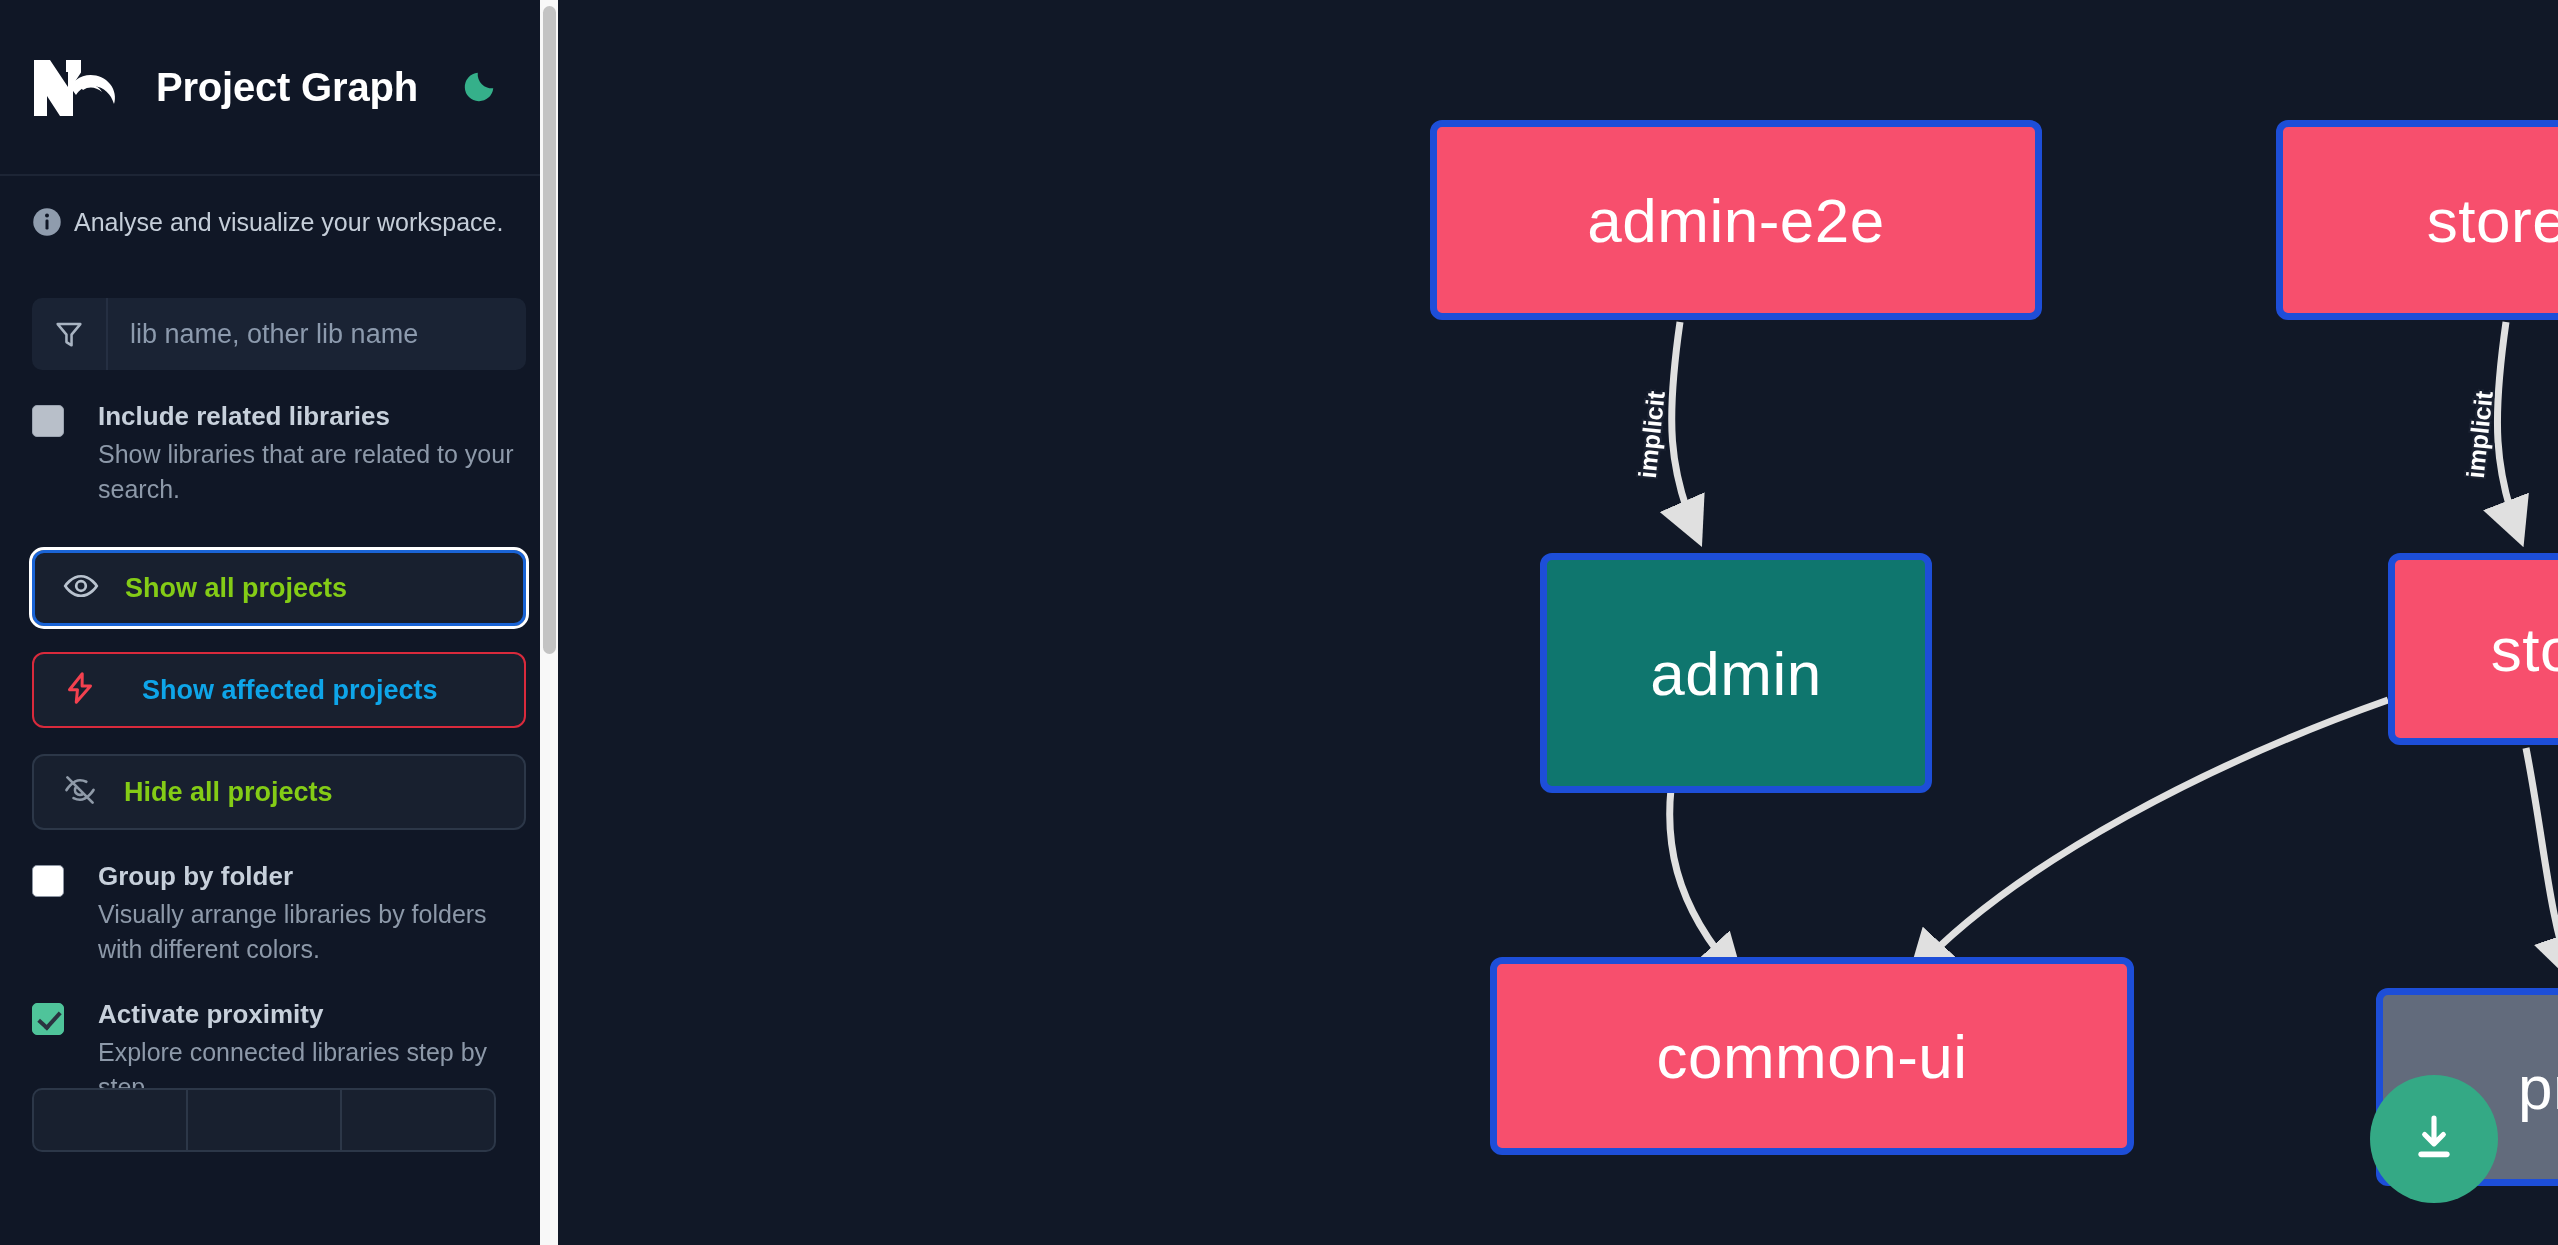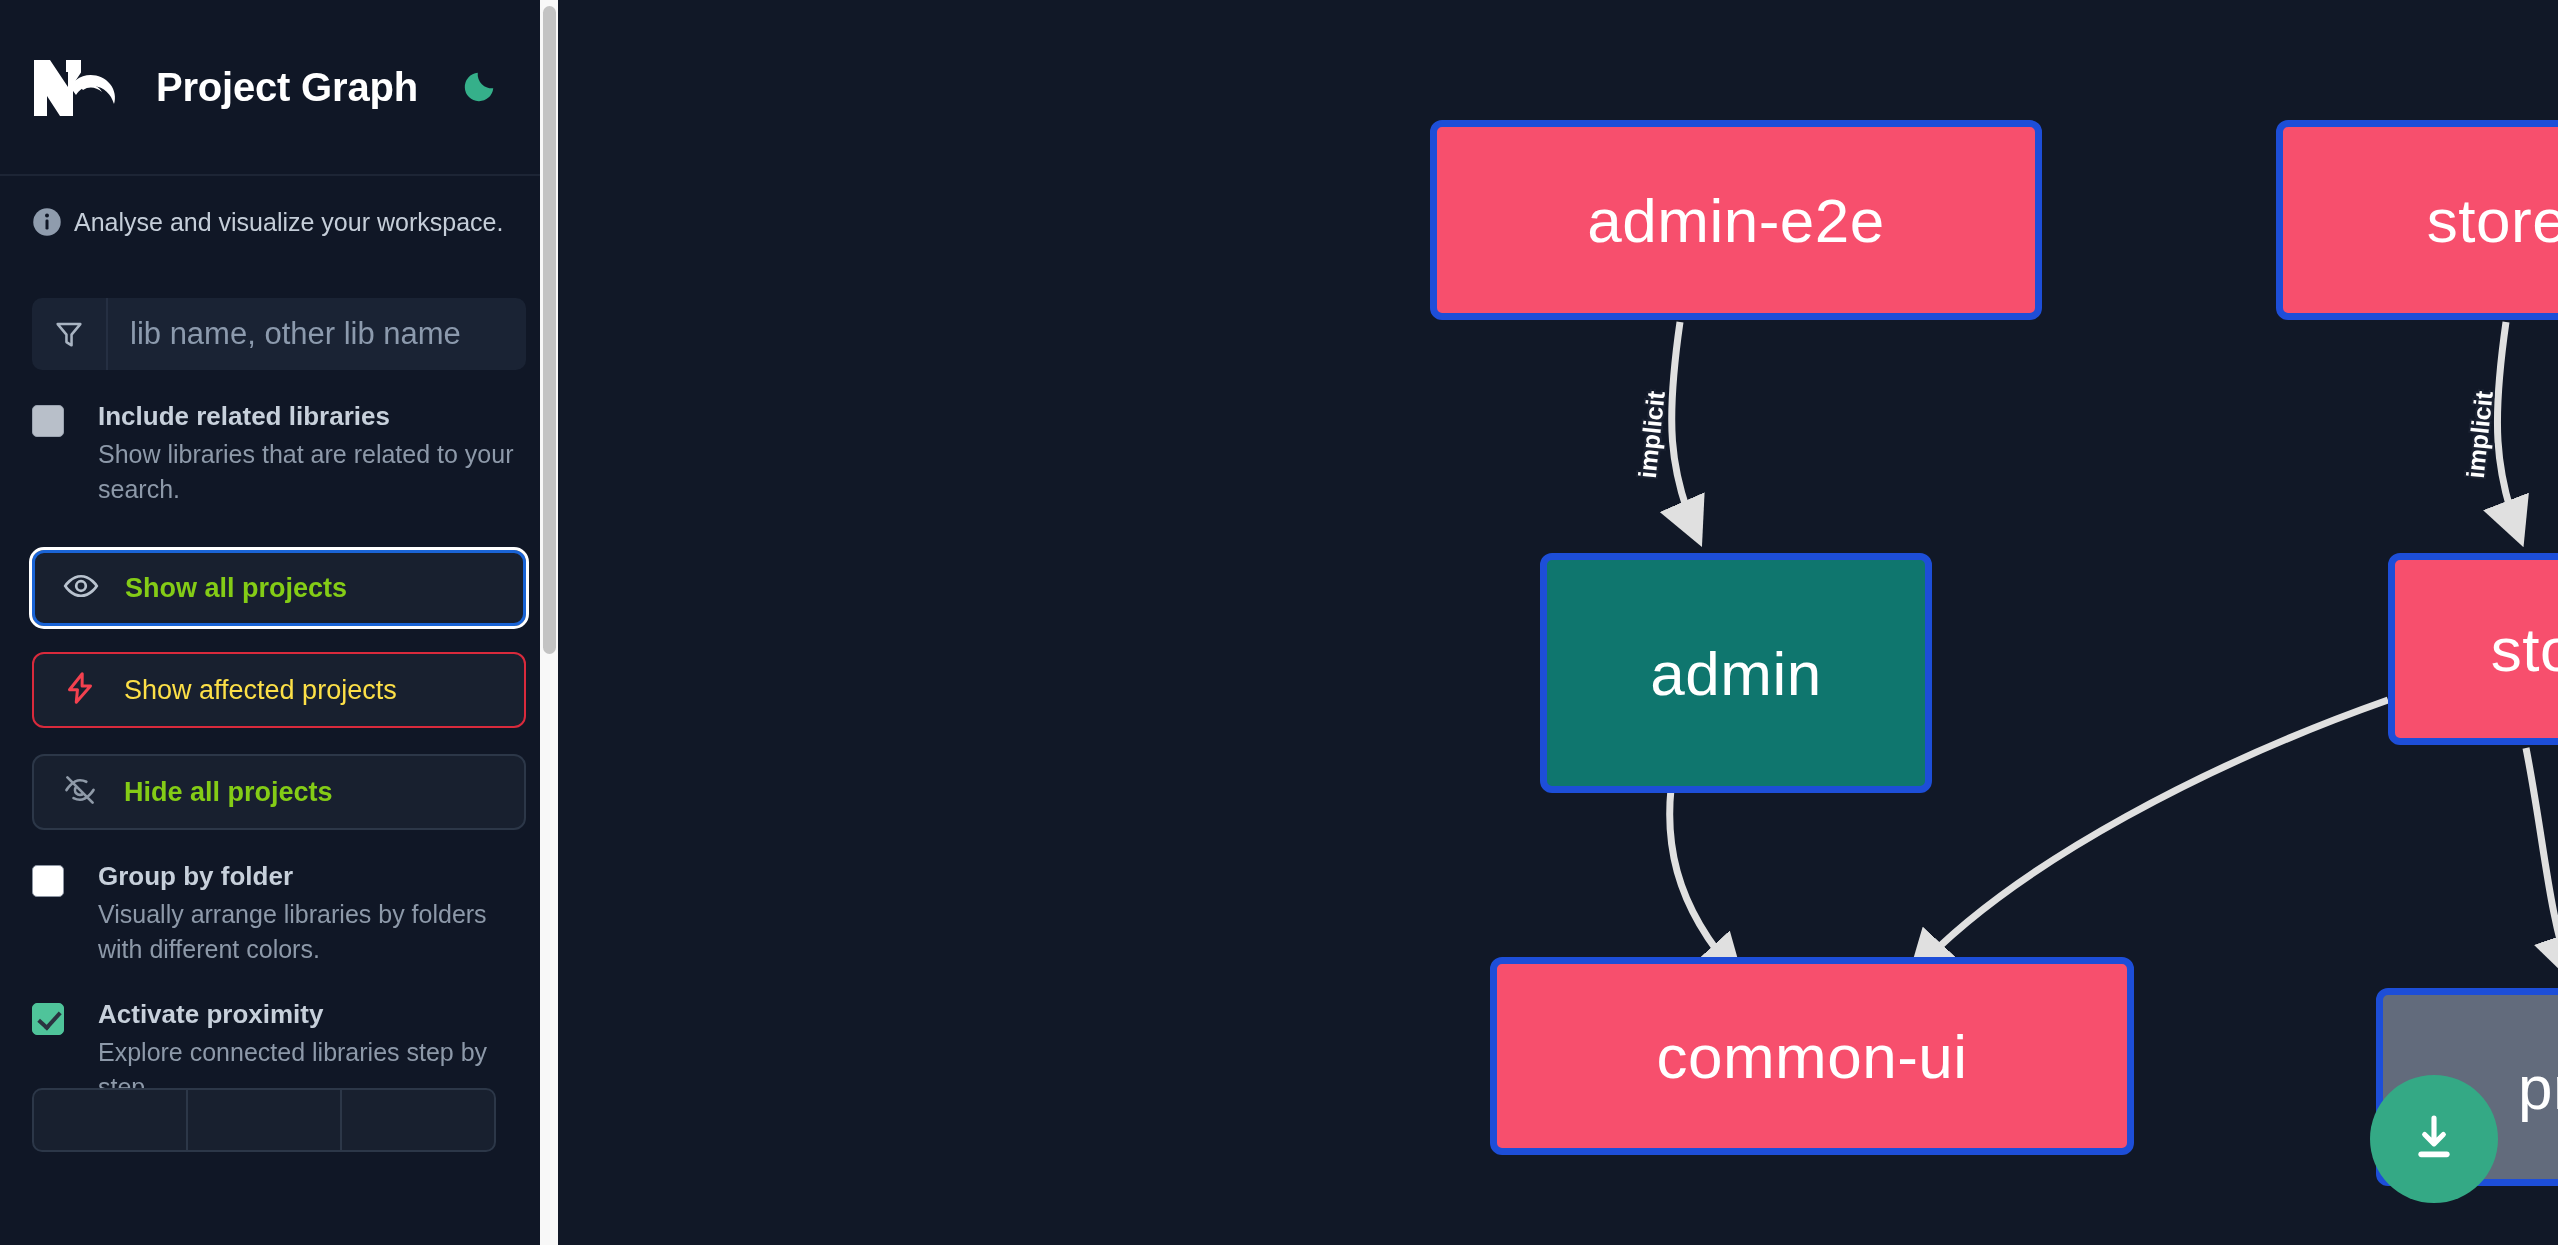--- a/index.html
+++ b/index.html
@@ -97,21 +97,21 @@
     border-right: 2px solid #252f42;
     flex: 0 0 76px;
   }
   .search-input {
     flex: 1;
     height: 76px;
     background: transparent;
     border: none;
     outline: none;
     color: #22c55e;
-    font-size: 31px;
+    font-size: 27px;
     font-family: "Liberation Sans", sans-serif;
     padding: 0 22px;
   }
   .search-input::placeholder { color: #8c9aad; }
 
   
   .option {
     margin-top: 30px;
     display: flex;
     gap: 34px;
@@ -170,21 +170,21 @@
     cursor: pointer;
     margin-bottom: 26px;
   }
   .btn-label { font-size: 27px; font-weight: 700; color: #84cc16; white-space: nowrap; }
   .btn.focused {
     border: 3px solid #1a64d6;
     outline: 3px solid #ffffff;
     outline-offset: 0px;
   }
   .btn.danger { border: 2px solid #d92a3c; }
-  .btn.danger .btn-label { color: #fde047; font-weight: 400; }
+  .btn.danger .btn-label { color: #0ea5e9; font-weight: 700; margin-left: 18px; }
 
   
   .segmented {
     position: absolute;
     left: 32px;
     bottom: -46px;
     width: 464px;
     height: 64px;
     display: flex;
     border: 2px solid #2c3748;

